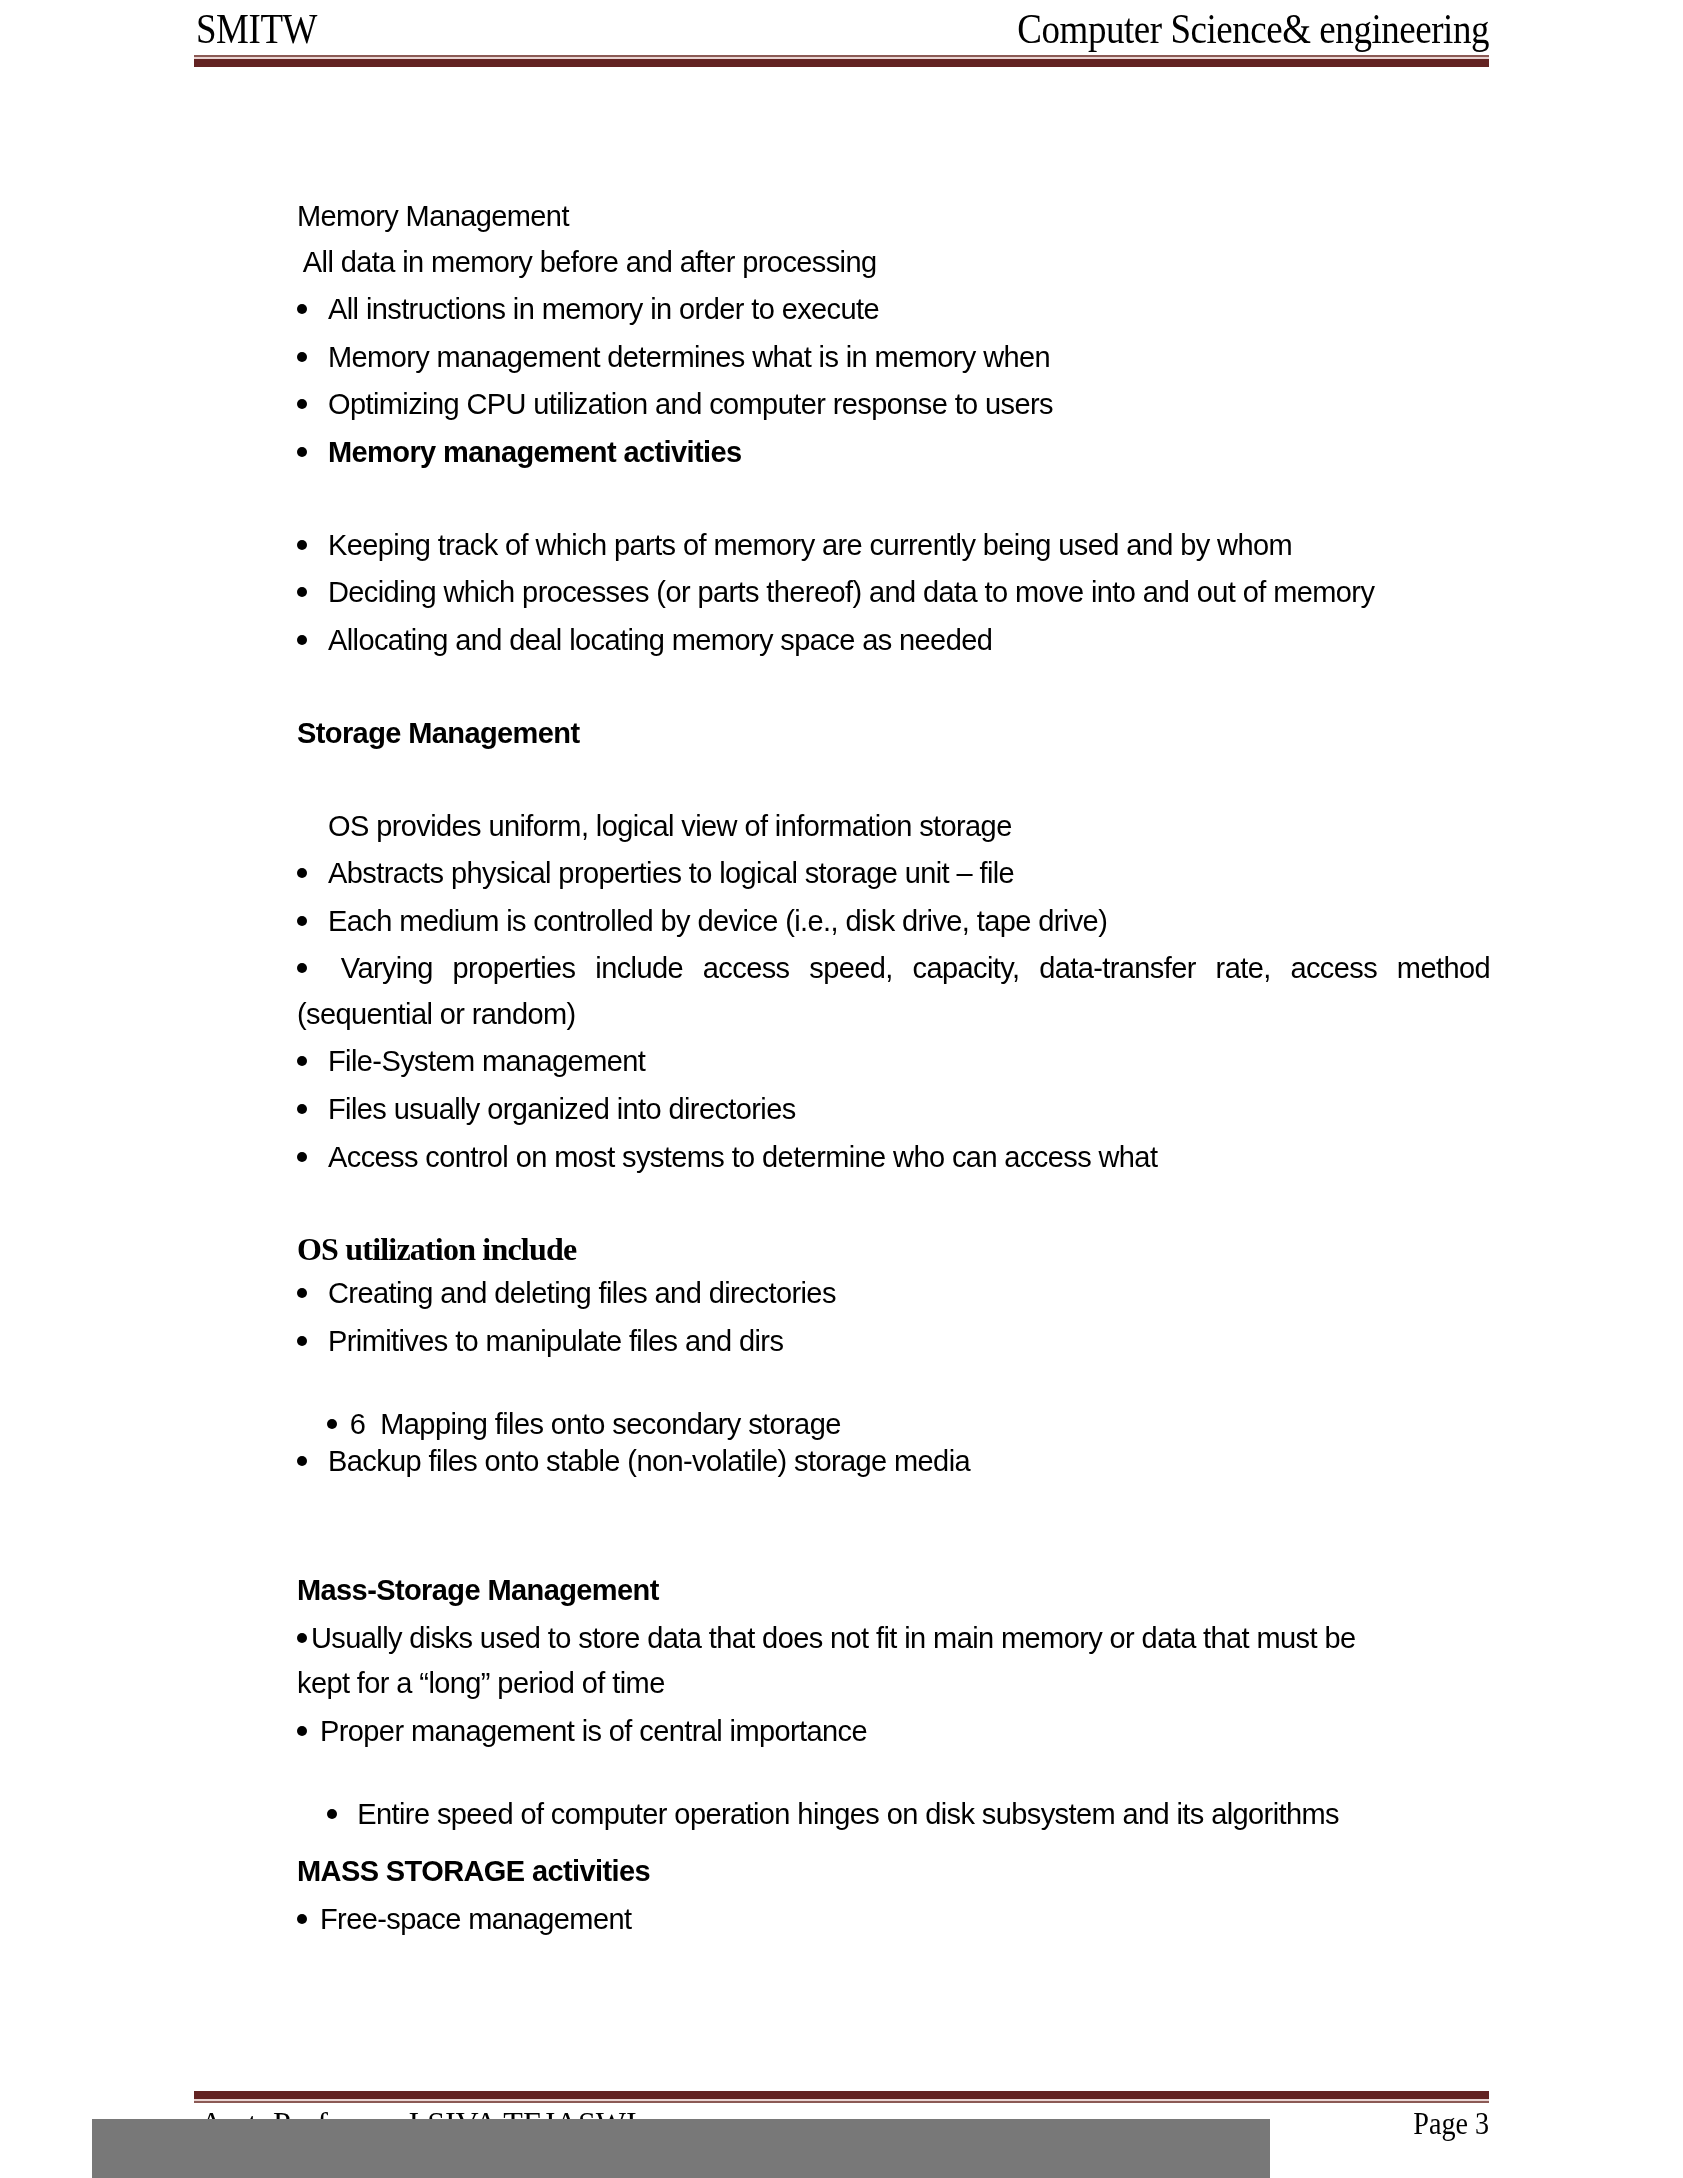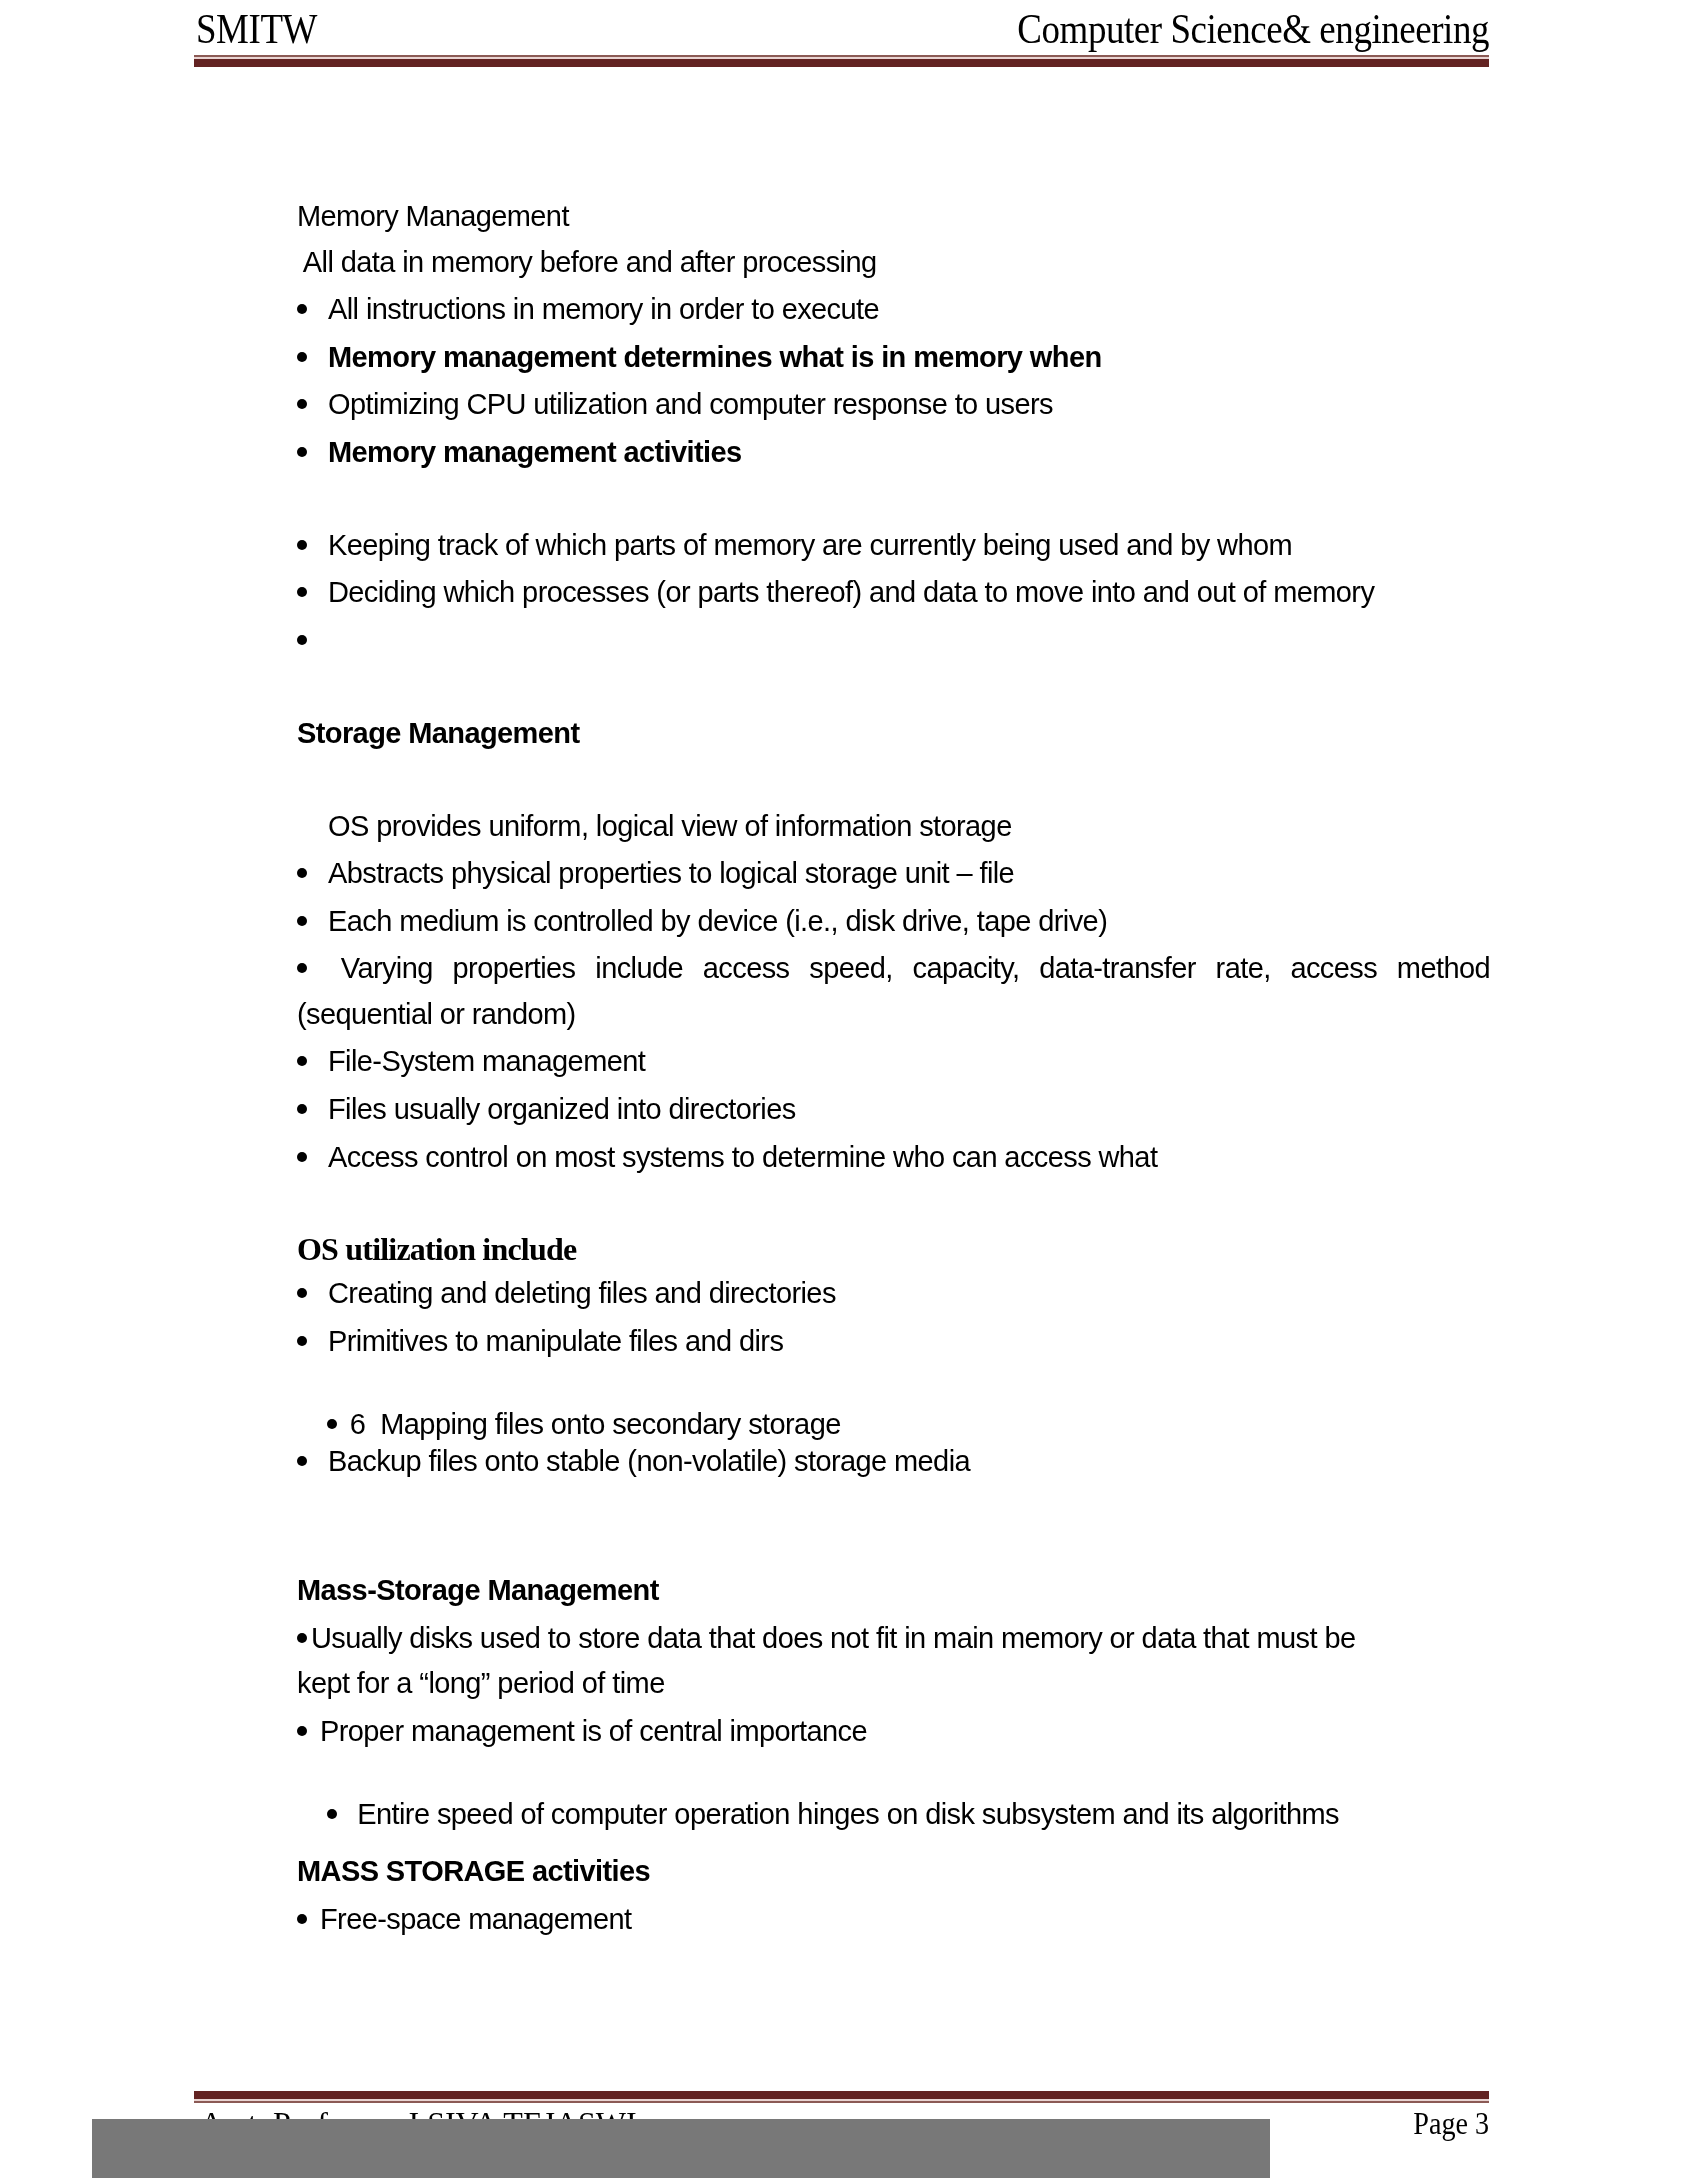--- a/index.html
+++ b/index.html
@@ -135,38 +135,38 @@
 </div>
 
 <div class="content">
 
   <div class="line" style="top:0px;">Memory Management</div>
   <div class="line" style="top:46px; white-space:pre;"> All data in memory before and after processing</div>
 
   <div class="line" style="top:93px;">
     <span class="bullet"></span><span>All instructions in memory in order to execute</span>
   </div>
-  <div class="line" style="top:141px;font-weight:bold;">
+  <div class="line" style="top:141px;">
     <span class="bullet"></span><span>Memory management determines what is in memory when</span>
   </div>
   <div class="line" style="top:188px;">
     <span class="bullet"></span><span>Optimizing CPU utilization and computer response to users</span>
   </div>
   <div class="line bold" style="top:236px;">
     <span class="bullet"></span><span>Memory management activities</span>
   </div>
 
   <div class="line" style="top:329px;">
     <span class="bullet"></span><span>Keeping track of which parts of memory are currently being used and by whom</span>
   </div>
   <div class="line" style="top:376px;">
     <span class="bullet"></span><span>Deciding which processes (or parts thereof) and data to move into and out of memory</span>
   </div>
   <div class="line" style="top:424px;">
-    <span class="bullet"></span>
+    <span class="bullet"></span><span>Allocating and deal locating memory space as needed</span>
   </div>
 
   <div class="line bold" style="top:517px;">Storage Management</div>
   <div class="line" style="top:610px; left:31px;">OS provides uniform, logical view of information storage</div>
 
   <div class="line" style="top:657px;">
     <span class="bullet"></span><span>Abstracts physical properties to logical storage unit – file</span>
   </div>
   <div class="line" style="top:705px;">
     <span class="bullet"></span><span>Each medium is controlled by device (i.e., disk drive, tape drive)</span>

